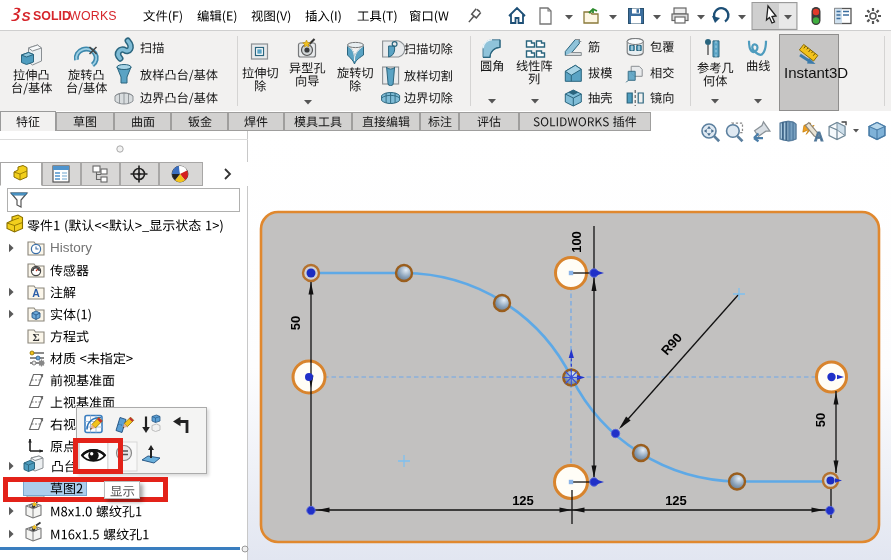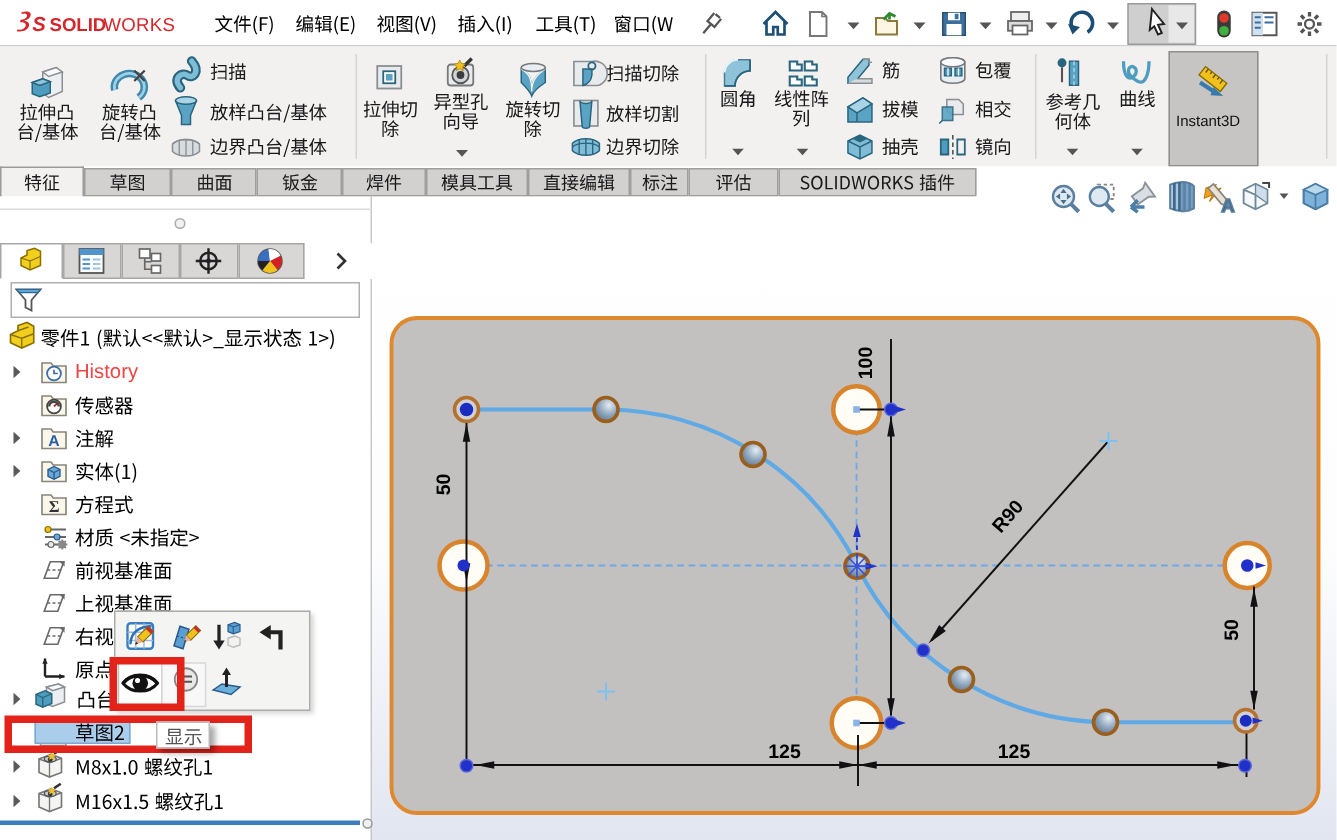--- a/index.html
+++ b/index.html
@@ -175,21 +175,21 @@
   </svg>
 <svg style="position:absolute;left:696.7px;top:59.6px;overflow:visible" width="37" height="17">
     <path transform="translate(0,12.4)" fill="#1a1a1a" d="M6.7 -4.9C5.9 -4.3 4.3 -3.8 3.1 -3.5C3.3 -3.3 3.6 -3.0 3.7 -2.8C4.9 -3.2 6.5 -3.8 7.4 -4.5ZM7.7 -3.5C6.7 -2.7 4.6 -2.0 2.9 -1.7C3.1 -1.5 3.3 -1.2 3.4 -1.0C5.3 -1.4 7.3 -2.1 8.5 -3.1ZM9.3 -2.2C7.9 -0.8 5.1 -0.1 2.1 0.2C2.3 0.4 2.5 0.8 2.6 1.0C5.7 0.6 8.6 -0.2 10.1 -1.8ZM2.2 -7.2C2.5 -7.3 2.8 -7.3 4.9 -7.5C4.8 -7.1 4.6 -6.7 4.3 -6.3H0.6V-5.5H3.7C2.9 -4.5 1.8 -3.6 0.5 -3.1C0.7 -2.9 1.0 -2.5 1.2 -2.4C2.6 -3.1 3.9 -4.1 4.9 -5.5H7.4C8.3 -4.2 9.8 -3.0 11.2 -2.4C11.3 -2.7 11.6 -3.0 11.8 -3.2C10.6 -3.6 9.3 -4.5 8.4 -5.5H11.6V-6.3H5.4C5.6 -6.7 5.8 -7.1 6.0 -7.5L9.4 -7.7C9.7 -7.4 10.0 -7.1 10.2 -6.9L10.9 -7.4C10.2 -8.2 8.9 -9.2 7.8 -9.9L7.1 -9.4C7.5 -9.1 8.0 -8.7 8.5 -8.4L3.8 -8.2C4.6 -8.7 5.4 -9.2 6.1 -9.9L5.3 -10.3C4.4 -9.5 3.2 -8.7 2.8 -8.5C2.4 -8.2 2.2 -8.1 1.9 -8.1C2.0 -7.8 2.1 -7.4 2.2 -7.2Z M22.4 -9.7C21.5 -8.6 20.4 -7.6 19.2 -6.6H18.2V-8.0H20.8V-8.8H18.2V-10.2H17.3V-8.8H14.1V-8.0H17.3V-6.6H13.1V-5.8H18.1C16.4 -4.7 14.6 -3.8 12.7 -3.2C12.8 -3.0 13.0 -2.5 13.1 -2.3C14.2 -2.8 15.3 -3.3 16.4 -3.8C16.1 -3.2 15.7 -2.4 15.4 -1.9H20.9C20.7 -0.8 20.5 -0.2 20.2 -0.0C20.1 0.1 19.9 0.1 19.6 0.1C19.3 0.1 18.3 0.1 17.4 -0.0C17.6 0.2 17.7 0.6 17.7 0.8C18.6 0.9 19.5 0.9 19.9 0.9C20.4 0.9 20.7 0.8 21.0 0.6C21.3 0.2 21.6 -0.6 21.9 -2.2C21.9 -2.4 21.9 -2.6 21.9 -2.6H16.8L17.3 -3.9H22.5V-4.6H17.7C18.3 -5.0 18.9 -5.4 19.5 -5.8H23.7V-6.6H20.5C21.5 -7.4 22.4 -8.3 23.1 -9.3Z M27.5 -9.6V-5.8C27.5 -3.8 27.3 -1.4 24.9 0.3C25.1 0.5 25.5 0.8 25.6 1.0C28.1 -0.8 28.5 -3.7 28.5 -5.8V-8.6H32.3V-0.8C32.3 0.4 32.6 0.7 33.5 0.7C33.7 0.7 34.7 0.7 34.9 0.7C35.9 0.7 36.1 -0.0 36.2 -2.1C35.9 -2.2 35.5 -2.3 35.3 -2.5C35.2 -0.7 35.2 -0.2 34.8 -0.2C34.6 -0.2 33.9 -0.2 33.7 -0.2C33.3 -0.2 33.3 -0.3 33.3 -0.8V-9.6Z"></path>
   </svg>
 <svg style="position:absolute;left:702.8px;top:72.6px;overflow:visible" width="24" height="17">
     <path transform="translate(0,12.4)" fill="#1a1a1a" d="M4.1 -9.1V-8.2H9.9V-0.3C9.9 -0.0 9.9 0.0 9.6 0.0C9.3 0.0 8.4 0.0 7.5 0.0C7.6 0.3 7.7 0.7 7.8 1.0C9.0 1.0 9.8 0.9 10.2 0.8C10.7 0.6 10.8 0.4 10.8 -0.3V-8.2H11.7V-9.1ZM5.4 -5.6H7.5V-3.0H5.4ZM4.5 -6.5V-1.4H5.4V-2.2H8.3V-6.5ZM3.3 -10.2C2.6 -8.4 1.6 -6.6 0.5 -5.4C0.6 -5.2 0.9 -4.7 1.0 -4.5C1.4 -4.9 1.7 -5.4 2.1 -6.0V1.0H3.0V-7.5C3.4 -8.3 3.8 -9.1 4.1 -10.0Z M15.3 -10.2C14.7 -8.4 13.7 -6.5 12.6 -5.3C12.7 -5.1 13.0 -4.6 13.1 -4.4C13.5 -4.8 13.8 -5.3 14.2 -5.8V1.0H15.0V-7.4C15.4 -8.2 15.8 -9.1 16.1 -10.0ZM17.3 -2.1V-1.3H19.3V0.9H20.2V-1.3H22.1V-2.1H20.2V-6.4C20.9 -4.2 22.1 -2.2 23.4 -1.0C23.5 -1.3 23.9 -1.6 24.1 -1.7C22.8 -2.8 21.5 -4.9 20.8 -6.9H23.8V-7.8H20.2V-10.2H19.3V-7.8H15.8V-6.9H18.7C18.0 -4.8 16.7 -2.8 15.4 -1.7C15.6 -1.5 15.9 -1.2 16.0 -1.0C17.3 -2.2 18.5 -4.2 19.3 -6.3V-2.1Z"></path>
   </svg>
 <svg style="position:absolute;left:745.8px;top:58.1px;overflow:visible" width="24" height="17">
     <path transform="translate(0,12.4)" fill="#1a1a1a" d="M7.1 -10.1V-7.8H5.0V-10.1H4.1V-7.8H1.2V1.0H2.1V0.2H10.2V0.9H11.1V-7.8H8.0V-10.1ZM2.1 -0.7V-3.4H4.1V-0.7ZM10.2 -0.7H8.0V-3.4H10.2ZM5.0 -0.7V-3.4H7.1V-0.7ZM2.1 -4.3V-6.9H4.1V-4.3ZM10.2 -4.3H8.0V-6.9H10.2ZM5.0 -4.3V-6.9H7.1V-4.3Z M12.9 -0.7 13.1 0.2C14.2 -0.1 15.6 -0.6 17.1 -1.0L16.9 -1.8C15.4 -1.3 13.9 -0.9 12.9 -0.7ZM20.8 -9.5C21.4 -9.2 22.2 -8.7 22.6 -8.4L23.1 -9.0C22.7 -9.3 21.9 -9.8 21.3 -10.0ZM13.1 -5.2C13.2 -5.2 13.5 -5.3 15.0 -5.5C14.5 -4.7 14.0 -4.1 13.8 -3.9C13.4 -3.4 13.1 -3.1 12.9 -3.1C13.0 -2.8 13.1 -2.4 13.2 -2.2C13.4 -2.4 13.8 -2.5 16.9 -3.1C16.9 -3.3 16.9 -3.6 16.9 -3.9L14.5 -3.4C15.4 -4.5 16.3 -5.9 17.1 -7.2L16.3 -7.7C16.1 -7.2 15.8 -6.8 15.6 -6.3L14.0 -6.2C14.7 -7.2 15.4 -8.5 16.0 -9.8L15.1 -10.2C14.6 -8.7 13.7 -7.2 13.5 -6.8C13.2 -6.4 13.0 -6.1 12.8 -6.0C12.9 -5.8 13.0 -5.3 13.1 -5.2ZM23.0 -4.3C22.5 -3.5 21.9 -2.8 21.1 -2.2C20.9 -2.8 20.7 -3.6 20.6 -4.5L23.7 -5.1L23.6 -5.9L20.5 -5.3C20.4 -5.8 20.4 -6.3 20.3 -6.9L23.4 -7.4L23.2 -8.2L20.3 -7.7C20.2 -8.6 20.2 -9.4 20.2 -10.3H19.3C19.3 -9.4 19.4 -8.5 19.4 -7.6L17.5 -7.3L17.6 -6.5L19.5 -6.8C19.5 -6.2 19.6 -5.7 19.6 -5.1L17.2 -4.7L17.4 -3.9L19.7 -4.3C19.9 -3.3 20.1 -2.4 20.3 -1.6C19.3 -0.9 18.1 -0.4 16.8 0.0C17.1 0.2 17.3 0.5 17.4 0.8C18.6 0.4 19.7 -0.2 20.6 -0.8C21.1 0.3 21.8 0.9 22.7 0.9C23.5 0.9 23.8 0.5 23.9 -0.8C23.7 -0.9 23.4 -1.1 23.3 -1.3C23.2 -0.2 23.1 0.0 22.8 0.0C22.2 0.0 21.8 -0.5 21.4 -1.3C22.4 -2.1 23.2 -2.9 23.8 -3.9Z"></path>
   </svg>
-<div class="abs" style="left:784px;top:76px;font-size:10px;color:#111">Instant3D</div>
+<div class="abs" style="left:784px;top:64px;font-size:15px;color:#111">Instant3D</div>
 <svg class="abs" style="left:303.5px;top:99.5px" width="8" height="6">
     <path d="M0 0 L8 0 L4 4.5 Z" fill="#555"></path>
   </svg>
 <svg class="abs" style="left:488px;top:98.5px" width="8" height="6">
     <path d="M0 0 L8 0 L4 4.5 Z" fill="#555"></path>
   </svg>
 <svg class="abs" style="left:530.5px;top:98.5px" width="8" height="6">
     <path d="M0 0 L8 0 L4 4.5 Z" fill="#555"></path>
   </svg>
 <svg class="abs" style="left:711px;top:99px" width="8" height="6">
@@ -649,21 +649,21 @@
       <path d="M3 -8.5 L7.5 -11.5" stroke="#333" stroke-width="1.8"></path>
       <path d="M1.5 -9.5 l0.9 1.7 1.9 0.2 -1.4 1.3 0.4 1.9 -1.8 -1 -1.7 1 0.3 -1.9 -1.4 -1.3 1.9 -0.2 Z" fill="#f0c020"></path>
     </g>
   </svg>
 <svg style="position:absolute;left:27.0px;top:216.7px;overflow:visible" width="33" height="18">
     <path transform="translate(0,13.3)" fill="#000" d="M2.5 -7.6V-6.9H5.3V-7.6ZM2.2 -6.3V-5.6H5.3V-6.3ZM7.6 -6.3V-5.6H10.8V-6.3ZM7.6 -7.6V-6.9H10.5V-7.6ZM1.0 -8.9V-6.6H1.9V-8.2H6.0V-6.2H6.9V-8.2H11.1V-6.6H12.0V-8.9H6.9V-9.7H11.2V-10.4H1.7V-9.7H6.0V-8.9ZM5.6 -3.9C6.0 -3.6 6.4 -3.1 6.7 -2.8H2.2V-2.1H9.3C8.6 -1.5 7.5 -1.0 6.7 -0.6C5.8 -0.9 4.9 -1.2 4.1 -1.4L3.7 -0.8C5.5 -0.3 7.7 0.5 8.9 1.1L9.3 0.4C8.9 0.2 8.4 -0.0 7.8 -0.2C8.9 -0.8 10.2 -1.6 10.9 -2.4L10.3 -2.9L10.2 -2.8H6.9L7.4 -3.2C7.1 -3.5 6.6 -4.0 6.2 -4.3ZM6.7 -5.9C5.3 -4.9 2.7 -4.0 0.5 -3.5C0.7 -3.3 0.9 -3.0 1.0 -2.8C2.8 -3.2 4.8 -3.9 6.3 -4.8C7.8 -4.0 10.3 -3.2 12.0 -2.8C12.2 -3.0 12.4 -3.4 12.6 -3.6C10.9 -3.9 8.4 -4.5 7.1 -5.2L7.4 -5.5Z M17.1 -4.4V-3.5H20.9V1.0H21.8V-3.5H25.4V-4.4H21.8V-7.3H24.8V-8.3H21.8V-10.8H20.9V-8.3H19.1C19.3 -8.8 19.4 -9.5 19.6 -10.1L18.6 -10.3C18.3 -8.6 17.8 -6.9 17.0 -5.8C17.3 -5.7 17.7 -5.5 17.8 -5.3C18.2 -5.9 18.5 -6.6 18.8 -7.3H20.9V-4.4ZM16.5 -10.9C15.8 -8.9 14.6 -7.0 13.4 -5.7C13.6 -5.5 13.9 -5.0 14.0 -4.7C14.4 -5.2 14.8 -5.7 15.2 -6.2V1.0H16.1V-7.8C16.6 -8.7 17.0 -9.6 17.4 -10.6Z M27.1 0.0H32.4V-1.0H30.5V-9.5H29.5C29.0 -9.2 28.4 -9.0 27.6 -8.9V-8.1H29.3V-1.0H27.1Z"></path>
   </svg>
 <svg style="position:absolute;left:64.0px;top:216.7px;overflow:visible" width="160" height="18">
     <path transform="translate(0,13.3)" fill="#000" d="M3.1 2.5 3.8 2.2C2.7 0.4 2.2 -1.8 2.2 -4.0C2.2 -6.2 2.7 -8.4 3.8 -10.3L3.1 -10.6C1.9 -8.7 1.2 -6.6 1.2 -4.0C1.2 -1.5 1.9 0.6 3.1 2.5Z M14.3 -9.9C14.8 -9.2 15.4 -8.3 15.7 -7.8L16.4 -8.2C16.1 -8.7 15.5 -9.6 14.9 -10.2ZM6.5 -9.1C6.8 -8.5 6.9 -7.6 6.9 -7.1L7.5 -7.2C7.4 -7.8 7.3 -8.6 7.0 -9.2ZM7.0 -1.5C7.1 -0.8 7.2 0.1 7.2 0.7L7.8 0.6C7.9 0.0 7.8 -0.9 7.7 -1.6ZM8.3 -1.5C8.5 -0.9 8.7 -0.0 8.7 0.5L9.4 0.4C9.3 -0.2 9.2 -1.0 8.9 -1.7ZM9.6 -1.6C9.9 -1.1 10.1 -0.4 10.2 0.0L10.8 -0.2C10.7 -0.7 10.5 -1.3 10.2 -1.8ZM5.9 -1.8C5.6 -1.1 5.2 -0.1 4.8 0.5L5.5 0.8C5.9 0.2 6.3 -0.8 6.5 -1.6ZM9.2 -9.2C9.1 -8.6 8.8 -7.7 8.6 -7.1L9.1 -7.0C9.3 -7.5 9.6 -8.3 9.8 -9.0ZM13.3 -10.9V-8.0L13.3 -7.2H11.1V-6.2H13.2C13.1 -4.1 12.5 -1.6 10.6 0.4C10.9 0.6 11.2 0.8 11.4 1.0C12.8 -0.6 13.5 -2.4 13.8 -4.1C14.4 -1.9 15.2 -0.1 16.5 1.0C16.6 0.7 16.9 0.4 17.1 0.2C15.5 -1.0 14.6 -3.4 14.1 -6.2H16.7V-7.2H14.1L14.1 -8.0V-10.9ZM6.3 -9.8H7.9V-6.6H6.3ZM8.5 -9.8H9.9V-6.6H8.5ZM5.5 -4.9V-4.1H7.7V-3.1L5.2 -3.0L5.2 -2.1C6.7 -2.2 8.8 -2.3 10.9 -2.5L10.9 -3.3L8.6 -3.1V-4.1H10.7V-4.9H8.6V-5.8H10.7V-10.5H5.6V-5.8H7.7V-4.9Z M19.2 -10.1C19.9 -9.5 20.8 -8.6 21.2 -8.1L21.9 -8.8C21.4 -9.3 20.5 -10.1 19.9 -10.7ZM25.5 -10.9C25.5 -6.5 25.5 -1.9 22.2 0.4C22.5 0.5 22.8 0.8 23.0 1.0C24.7 -0.2 25.6 -2.1 26.0 -4.3C26.5 -2.4 27.4 -0.2 29.3 1.0C29.4 0.8 29.7 0.5 30.0 0.3C27.1 -1.5 26.5 -5.6 26.4 -6.9C26.5 -8.2 26.5 -9.6 26.5 -10.9ZM18.0 -6.8V-5.9H20.2V-1.4C20.2 -0.8 19.7 -0.4 19.5 -0.2C19.7 -0.0 19.9 0.3 20.0 0.5C20.2 0.3 20.6 0.0 23.0 -1.7C22.9 -1.9 22.8 -2.3 22.8 -2.6L21.1 -1.5V-6.8Z M37.1 -1.9V-2.9L34.0 -4.1L32.1 -4.8V-4.8L34.0 -5.6L37.1 -6.7V-7.7L30.9 -5.3V-4.4Z M44.3 -1.9V-2.9L41.3 -4.1L39.3 -4.8V-4.8L41.3 -5.6L44.3 -6.7V-7.7L38.1 -5.3V-4.4Z M54.7 -9.9C55.2 -9.2 55.9 -8.3 56.1 -7.8L56.8 -8.2C56.5 -8.7 55.9 -9.6 55.3 -10.2ZM47.0 -9.1C47.2 -8.5 47.3 -7.6 47.4 -7.1L47.9 -7.2C47.9 -7.8 47.7 -8.6 47.4 -9.2ZM47.5 -1.5C47.6 -0.8 47.6 0.1 47.6 0.7L48.3 0.6C48.3 0.0 48.2 -0.9 48.1 -1.6ZM48.7 -1.5C49.0 -0.9 49.1 -0.0 49.2 0.5L49.8 0.4C49.8 -0.2 49.6 -1.0 49.3 -1.7ZM50.0 -1.6C50.3 -1.1 50.5 -0.4 50.6 0.0L51.2 -0.2C51.2 -0.7 50.9 -1.3 50.7 -1.8ZM46.3 -1.8C46.1 -1.1 45.7 -0.1 45.3 0.5L45.9 0.8C46.3 0.2 46.7 -0.8 47.0 -1.6ZM49.6 -9.2C49.5 -8.6 49.3 -7.7 49.1 -7.1L49.5 -7.0C49.7 -7.5 50.0 -8.3 50.2 -9.0ZM53.7 -10.9V-8.0L53.7 -7.2H51.5V-6.2H53.7C53.5 -4.1 52.9 -1.6 51.1 0.4C51.3 0.6 51.6 0.8 51.8 1.0C53.2 -0.6 53.9 -2.4 54.2 -4.1C54.8 -1.9 55.6 -0.1 56.9 1.0C57.0 0.7 57.3 0.4 57.6 0.2C56.0 -1.0 55.0 -3.4 54.6 -6.2H57.2V-7.2H54.5L54.6 -8.0V-10.9ZM46.7 -9.8H48.3V-6.6H46.7ZM48.9 -9.8H50.4V-6.6H48.9ZM45.9 -4.9V-4.1H48.2V-3.1L45.6 -3.0L45.7 -2.1C47.2 -2.2 49.3 -2.3 51.3 -2.5L51.3 -3.3L49.0 -3.1V-4.1H51.1V-4.9H49.0V-5.8H51.1V-10.5H46.0V-5.8H48.2V-4.9Z M59.7 -10.1C60.3 -9.5 61.2 -8.6 61.6 -8.1L62.3 -8.8C61.9 -9.3 61.0 -10.1 60.3 -10.7ZM65.9 -10.9C65.9 -6.5 65.9 -1.9 62.7 0.4C62.9 0.5 63.2 0.8 63.4 1.0C65.1 -0.2 66.0 -2.1 66.4 -4.3C66.9 -2.4 67.9 -0.2 69.7 1.0C69.9 0.8 70.1 0.5 70.4 0.3C67.6 -1.5 67.0 -5.6 66.8 -6.9C66.9 -8.2 66.9 -9.6 66.9 -10.9ZM58.4 -6.8V-5.9H60.6V-1.4C60.6 -0.8 60.2 -0.4 59.9 -0.2C60.1 -0.0 60.4 0.3 60.4 0.5C60.6 0.3 61.0 0.0 63.5 -1.7C63.4 -1.9 63.2 -2.3 63.2 -2.6L61.6 -1.5V-6.8Z M71.3 -1.9 77.6 -4.4V-5.3L71.3 -7.7V-6.7L74.4 -5.6L76.3 -4.8V-4.8L74.4 -4.1L71.3 -2.9Z M78.2 1.8H85.1V1.0H78.2Z M88.5 -7.4H95.1V-6.1H88.5ZM88.5 -9.5H95.1V-8.2H88.5ZM87.5 -10.3V-5.3H96.1V-10.3ZM96.0 -4.3C95.5 -3.5 94.8 -2.3 94.2 -1.6L94.9 -1.3C95.5 -2.0 96.3 -3.0 96.8 -3.9ZM86.9 -3.9C87.5 -3.0 88.1 -1.9 88.4 -1.2L89.2 -1.6C88.9 -2.3 88.2 -3.4 87.7 -4.2ZM92.7 -4.7V-0.5H90.8V-4.7H89.9V-0.5H85.8V0.4H97.8V-0.5H93.7V-4.7Z M101.3 -4.6C100.8 -3.1 99.8 -1.7 98.8 -0.7C99.0 -0.6 99.5 -0.3 99.7 -0.1C100.7 -1.1 101.7 -2.7 102.3 -4.3ZM107.2 -4.2C108.1 -2.9 109.1 -1.2 109.5 -0.1L110.4 -0.6C110.1 -1.7 109.0 -3.3 108.1 -4.5ZM100.2 -10.0V-9.0H109.4V-10.0ZM99.1 -6.8V-5.8H104.3V-0.2C104.3 -0.0 104.2 0.0 104.0 0.0C103.7 0.0 102.9 0.0 102.0 0.0C102.2 0.3 102.3 0.7 102.3 1.0C103.5 1.0 104.3 1.0 104.7 0.9C105.2 0.7 105.4 0.4 105.4 -0.2V-5.8H110.5V-6.8Z M120.9 -10.1C121.5 -9.3 122.2 -8.3 122.5 -7.7L123.3 -8.2C123.0 -8.8 122.3 -9.8 121.7 -10.5ZM111.9 -8.8C112.6 -8.0 113.3 -7.0 113.6 -6.3L114.4 -6.9C114.1 -7.5 113.3 -8.5 112.7 -9.2ZM119.0 -10.9V-7.9L119.0 -7.1H115.9V-6.1H118.9C118.7 -4.0 118.0 -1.6 115.6 0.4C115.8 0.6 116.2 0.8 116.3 1.0C118.3 -0.6 119.2 -2.6 119.6 -4.5C120.3 -2.0 121.5 -0.1 123.2 1.0C123.4 0.8 123.7 0.4 124.0 0.2C121.9 -0.9 120.7 -3.3 120.1 -6.1H123.7V-7.1H119.9L119.9 -7.9V-10.9ZM111.7 -2.5 112.3 -1.7C113.0 -2.3 113.8 -3.0 114.5 -3.8V1.0H115.5V-10.9H114.5V-5.0C113.5 -4.0 112.4 -3.1 111.7 -2.5Z M129.3 -5.3C130.0 -4.9 130.9 -4.2 131.4 -3.7L132.2 -4.3C131.8 -4.8 130.8 -5.4 130.1 -5.8ZM127.8 -3.1V-0.6C127.8 0.5 128.2 0.8 129.7 0.8C130.0 0.8 132.4 0.8 132.8 0.8C134.0 0.8 134.3 0.4 134.4 -1.3C134.2 -1.4 133.8 -1.5 133.6 -1.7C133.5 -0.3 133.4 -0.1 132.7 -0.1C132.2 -0.1 130.2 -0.1 129.8 -0.1C128.9 -0.1 128.8 -0.2 128.8 -0.6V-3.1ZM129.6 -3.4C130.4 -2.8 131.3 -1.8 131.7 -1.2L132.5 -1.7C132.1 -2.3 131.1 -3.2 130.4 -3.9ZM134.1 -3.1C134.7 -1.9 135.4 -0.5 135.6 0.5L136.5 0.1C136.3 -0.8 135.6 -2.2 134.9 -3.3ZM126.3 -3.1C126.1 -2.1 125.6 -0.8 125.0 0.1L125.9 0.5C126.5 -0.4 126.9 -1.8 127.2 -2.8ZM130.4 -11.0C130.3 -10.3 130.2 -9.7 130.1 -9.1H125.0V-8.2H129.8C129.2 -6.5 127.9 -5.1 124.9 -4.3C125.1 -4.1 125.3 -3.7 125.5 -3.5C128.8 -4.4 130.2 -6.1 130.9 -8.2C131.8 -5.8 133.5 -4.3 136.1 -3.6C136.2 -3.8 136.5 -4.2 136.8 -4.5C134.4 -5.0 132.8 -6.3 131.9 -8.2H136.6V-9.1H131.1C131.2 -9.7 131.3 -10.3 131.4 -11.0Z M142.1 0.0H147.3V-1.0H145.4V-9.5H144.5C144.0 -9.2 143.4 -9.0 142.5 -8.9V-8.1H144.2V-1.0H142.1Z M148.7 -1.9 154.9 -4.4V-5.3L148.7 -7.7V-6.7L151.7 -5.6L153.7 -4.8V-4.8L151.7 -4.1L148.7 -2.9Z M156.7 2.5C157.9 0.6 158.6 -1.5 158.6 -4.0C158.6 -6.6 157.9 -8.7 156.7 -10.6L155.9 -10.3C157.0 -8.4 157.6 -6.2 157.6 -4.0C157.6 -1.8 157.0 0.4 155.9 2.2Z"></path>
   </svg>
-<div class="abs" style="left:50px;top:240px;font-size:13.5px;color:#ef4444">History</div>
+<div class="abs" style="left:50px;top:240px;font-size:13.5px;color:#737373">History</div>
 <svg style="position:absolute;left:50.0px;top:261.7px;overflow:visible" width="39" height="18">
     <path transform="translate(0,13.3)" fill="#000" d="M3.5 -10.9C2.7 -8.9 1.5 -6.9 0.2 -5.7C0.4 -5.5 0.7 -5.0 0.8 -4.7C1.2 -5.2 1.7 -5.7 2.1 -6.3V1.0H3.0V-7.8C3.5 -8.7 4.0 -9.6 4.4 -10.6ZM6.1 -1.6C7.3 -0.9 8.8 0.3 9.5 1.0L10.2 0.3C9.9 -0.0 9.4 -0.5 8.8 -0.9C9.8 -2.0 10.9 -3.2 11.7 -4.1L11.0 -4.5L10.8 -4.5H6.7L7.1 -6.0H12.4V-7.0H7.4L7.8 -8.5H11.8V-9.4H8.1L8.4 -10.7L7.4 -10.9L7.1 -9.4H4.5V-8.5H6.8L6.4 -7.0H3.8V-6.0H6.1C5.9 -5.1 5.6 -4.3 5.3 -3.6H10.0C9.4 -2.9 8.7 -2.1 8.0 -1.4C7.6 -1.7 7.2 -2.0 6.8 -2.2Z M16.1 -7.9V-7.2H20.2V-7.9ZM16.4 -2.4V-0.3C16.4 0.7 16.8 0.9 18.3 0.9C18.6 0.9 21.0 0.9 21.3 0.9C22.6 0.9 22.9 0.5 23.0 -1.1C22.8 -1.2 22.3 -1.3 22.1 -1.4C22.0 -0.1 22.0 0.1 21.2 0.1C20.7 0.1 18.8 0.1 18.4 0.1C17.5 0.1 17.4 0.1 17.4 -0.3V-2.4ZM18.4 -2.6C19.0 -2.0 19.8 -1.2 20.1 -0.6L20.9 -1.1C20.6 -1.6 19.8 -2.4 19.2 -3.0ZM22.9 -2.1C23.4 -1.3 24.0 -0.3 24.3 0.4L25.2 0.1C24.9 -0.6 24.3 -1.7 23.8 -2.4ZM14.9 -2.1C14.6 -1.4 14.1 -0.4 13.6 0.2L14.5 0.6C15.0 -0.1 15.4 -1.1 15.8 -1.8ZM17.1 -5.7H19.1V-4.4H17.1ZM16.2 -6.4V-3.7H19.9V-6.4ZM14.7 -9.6V-7.6C14.7 -6.3 14.5 -4.5 13.6 -3.1C13.8 -3.0 14.1 -2.7 14.3 -2.5C15.4 -4.0 15.6 -6.1 15.6 -7.6V-8.8H20.6C20.8 -7.3 21.2 -5.9 21.6 -4.9C21.1 -4.4 20.5 -3.9 19.9 -3.5C20.1 -3.4 20.4 -3.0 20.6 -2.9C21.1 -3.2 21.6 -3.6 22.1 -4.1C22.6 -3.2 23.3 -2.7 24.1 -2.7C25.0 -2.7 25.3 -3.2 25.4 -4.9C25.2 -4.9 24.9 -5.1 24.7 -5.3C24.6 -4.1 24.5 -3.6 24.2 -3.6C23.7 -3.6 23.2 -4.0 22.7 -4.8C23.5 -5.7 24.1 -6.7 24.6 -8.0L23.7 -8.2C23.4 -7.2 22.9 -6.4 22.3 -5.7C22.0 -6.5 21.7 -7.6 21.5 -8.8H25.3V-9.6H23.8L24.3 -10.0C23.9 -10.3 23.2 -10.7 22.6 -10.9L22.1 -10.5C22.6 -10.3 23.1 -9.9 23.5 -9.6H21.4C21.4 -10.0 21.4 -10.5 21.4 -10.9H20.4C20.5 -10.5 20.5 -10.0 20.5 -9.6Z M28.5 -9.5H30.8V-7.7H28.5ZM34.1 -9.5H36.4V-7.7H34.1ZM34.0 -6.3C34.5 -6.1 35.2 -5.8 35.6 -5.5H31.9C32.2 -5.9 32.4 -6.3 32.6 -6.7L31.7 -6.9V-10.3H27.7V-6.8H31.6C31.4 -6.4 31.1 -5.9 30.7 -5.5H26.7V-4.6H29.9C29.0 -3.8 27.8 -3.1 26.4 -2.6C26.6 -2.4 26.8 -2.1 26.9 -1.8L27.7 -2.1V1.0H28.6V0.7H30.7V1.0H31.7V-3.0H29.2C30.0 -3.5 30.6 -4.0 31.1 -4.6H33.6C34.1 -4.0 34.8 -3.4 35.6 -3.0H33.2V1.0H34.1V0.7H36.4V1.0H37.4V-2.1L38.0 -1.9C38.1 -2.2 38.4 -2.5 38.6 -2.7C37.2 -3.0 35.8 -3.7 34.8 -4.6H38.3V-5.5H36.1L36.4 -5.8C36.0 -6.2 35.2 -6.6 34.5 -6.8ZM33.2 -10.3V-6.8H37.4V-10.3ZM28.6 -0.2V-2.1H30.7V-0.2ZM34.1 -0.2V-2.1H36.4V-0.2Z"></path>
   </svg>
 <svg style="position:absolute;left:50.0px;top:283.7px;overflow:visible" width="26" height="18">
     <path transform="translate(0,13.3)" fill="#000" d="M1.2 -10.1C2.1 -9.7 3.1 -9.0 3.7 -8.6L4.3 -9.4C3.7 -9.8 2.6 -10.4 1.8 -10.8ZM0.5 -6.5C1.4 -6.1 2.4 -5.5 3.0 -5.0L3.5 -5.9C3.0 -6.3 1.9 -6.8 1.1 -7.2ZM0.9 0.2 1.7 0.9C2.5 -0.3 3.4 -1.9 4.1 -3.3L3.4 -4.0C2.7 -2.5 1.6 -0.8 0.9 0.2ZM7.1 -10.6C7.6 -10.0 8.0 -9.1 8.2 -8.5L9.2 -8.9C9.0 -9.4 8.5 -10.3 8.0 -11.0ZM4.3 -8.4V-7.5H7.8V-4.6H4.8V-3.7H7.8V-0.3H3.9V0.6H12.5V-0.3H8.8V-3.7H11.7V-4.6H8.8V-7.5H12.2V-8.4Z M16.4 -6.9V-5.3H15.2V-6.9ZM17.1 -6.9H18.3V-5.3H17.1ZM15.1 -7.6C15.3 -8.0 15.5 -8.5 15.7 -9.0H17.4C17.3 -8.5 17.1 -8.0 16.8 -7.6ZM15.5 -10.9C15.1 -9.3 14.3 -7.8 13.4 -6.8C13.6 -6.7 14.0 -6.4 14.1 -6.2L14.4 -6.6V-4.2C14.4 -2.7 14.3 -0.8 13.4 0.6C13.6 0.7 14.0 0.9 14.2 1.1C14.7 0.2 15.0 -0.9 15.1 -2.1H16.4V0.4H17.1V-2.1H18.3V-0.1C18.3 0.1 18.3 0.1 18.1 0.1C18.0 0.1 17.6 0.1 17.2 0.1C17.3 0.3 17.4 0.7 17.4 0.9C18.1 0.9 18.5 0.9 18.8 0.8C19.0 0.6 19.1 0.4 19.1 -0.1V-7.6H17.7C18.1 -8.2 18.4 -8.8 18.6 -9.4L18.0 -9.8L17.8 -9.8H16.0C16.1 -10.1 16.2 -10.4 16.3 -10.7ZM16.4 -4.5V-2.8H15.2C15.2 -3.3 15.2 -3.7 15.2 -4.2V-4.5ZM17.1 -4.5H18.3V-2.8H17.1ZM20.6 -6.0C20.4 -4.9 20.0 -3.8 19.4 -3.1C19.6 -3.0 20.0 -2.8 20.2 -2.7C20.4 -3.0 20.6 -3.4 20.8 -3.9H22.3V-2.3H19.6V-1.5H22.3V1.0H23.2V-1.5H25.5V-2.3H23.2V-3.9H25.1V-4.8H23.2V-6.0H22.3V-4.8H21.2C21.3 -5.1 21.4 -5.5 21.4 -5.8ZM19.6 -10.3V-9.4H21.4C21.2 -8.2 20.7 -7.2 19.3 -6.6C19.5 -6.4 19.8 -6.1 19.9 -5.9C21.4 -6.6 22.0 -7.9 22.3 -9.4H24.2C24.1 -7.9 24.0 -7.3 23.9 -7.1C23.8 -7.0 23.7 -7.0 23.5 -7.0C23.3 -7.0 22.8 -7.0 22.3 -7.1C22.5 -6.9 22.5 -6.5 22.6 -6.3C23.1 -6.2 23.6 -6.2 23.9 -6.3C24.2 -6.3 24.4 -6.4 24.6 -6.6C24.9 -6.9 25.0 -7.7 25.1 -9.9C25.1 -10.0 25.1 -10.3 25.1 -10.3Z"></path>
   </svg>
 <svg style="position:absolute;left:50.0px;top:305.7px;overflow:visible" width="42" height="18">
     <path transform="translate(0,13.3)" fill="#000" d="M7.0 -1.4C8.7 -0.7 10.5 0.2 11.5 1.0L12.1 0.2C11.0 -0.6 9.2 -1.5 7.5 -2.1ZM3.1 -7.2C3.8 -6.8 4.7 -6.2 5.0 -5.7L5.7 -6.4C5.3 -6.9 4.4 -7.5 3.7 -7.9ZM1.8 -5.2C2.6 -4.8 3.4 -4.2 3.8 -3.7L4.4 -4.4C4.0 -4.9 3.1 -5.5 2.4 -5.9ZM1.2 -9.4V-6.8H2.1V-8.5H10.8V-6.8H11.9V-9.4H7.4C7.2 -9.9 6.9 -10.5 6.5 -11.0L5.6 -10.7C5.8 -10.3 6.1 -9.9 6.2 -9.4ZM0.9 -3.3V-2.5H5.6C4.9 -1.2 3.5 -0.4 1.1 0.1C1.3 0.4 1.5 0.7 1.6 1.0C4.5 0.3 6.0 -0.8 6.7 -2.5H12.2V-3.3H7.0C7.4 -4.6 7.5 -6.1 7.6 -7.9H6.5C6.5 -6.0 6.4 -4.5 6.0 -3.3Z M16.3 -10.9C15.6 -8.9 14.5 -7.0 13.4 -5.7C13.6 -5.5 13.9 -4.9 14.0 -4.7C14.4 -5.2 14.7 -5.7 15.1 -6.2V1.0H16.0V-7.9C16.5 -8.7 16.8 -9.7 17.2 -10.6ZM18.4 -2.3V-1.4H20.6V1.0H21.5V-1.4H23.6V-2.3H21.5V-6.8C22.3 -4.5 23.6 -2.3 24.9 -1.1C25.1 -1.4 25.4 -1.7 25.6 -1.9C24.2 -3.0 22.9 -5.2 22.1 -7.4H25.4V-8.3H21.5V-10.9H20.6V-8.3H16.9V-7.4H20.0C19.2 -5.1 17.8 -2.9 16.4 -1.8C16.6 -1.6 16.9 -1.3 17.1 -1.1C18.4 -2.3 19.7 -4.4 20.6 -6.7V-2.3Z M29.1 2.5 29.8 2.2C28.7 0.4 28.2 -1.8 28.2 -4.0C28.2 -6.2 28.7 -8.4 29.8 -10.3L29.1 -10.6C27.9 -8.7 27.2 -6.6 27.2 -4.0C27.2 -1.5 27.9 0.6 29.1 2.5Z M31.5 0.0H36.8V-1.0H34.9V-9.5H33.9C33.4 -9.2 32.8 -9.0 32.0 -8.9V-8.1H33.7V-1.0H31.5Z M38.9 2.5C40.1 0.6 40.8 -1.5 40.8 -4.0C40.8 -6.6 40.1 -8.7 38.9 -10.6L38.2 -10.3C39.3 -8.4 39.8 -6.2 39.8 -4.0C39.8 -1.8 39.3 0.4 38.2 2.2Z"></path>
   </svg>
 <svg style="position:absolute;left:50.0px;top:327.7px;overflow:visible" width="39" height="18">

